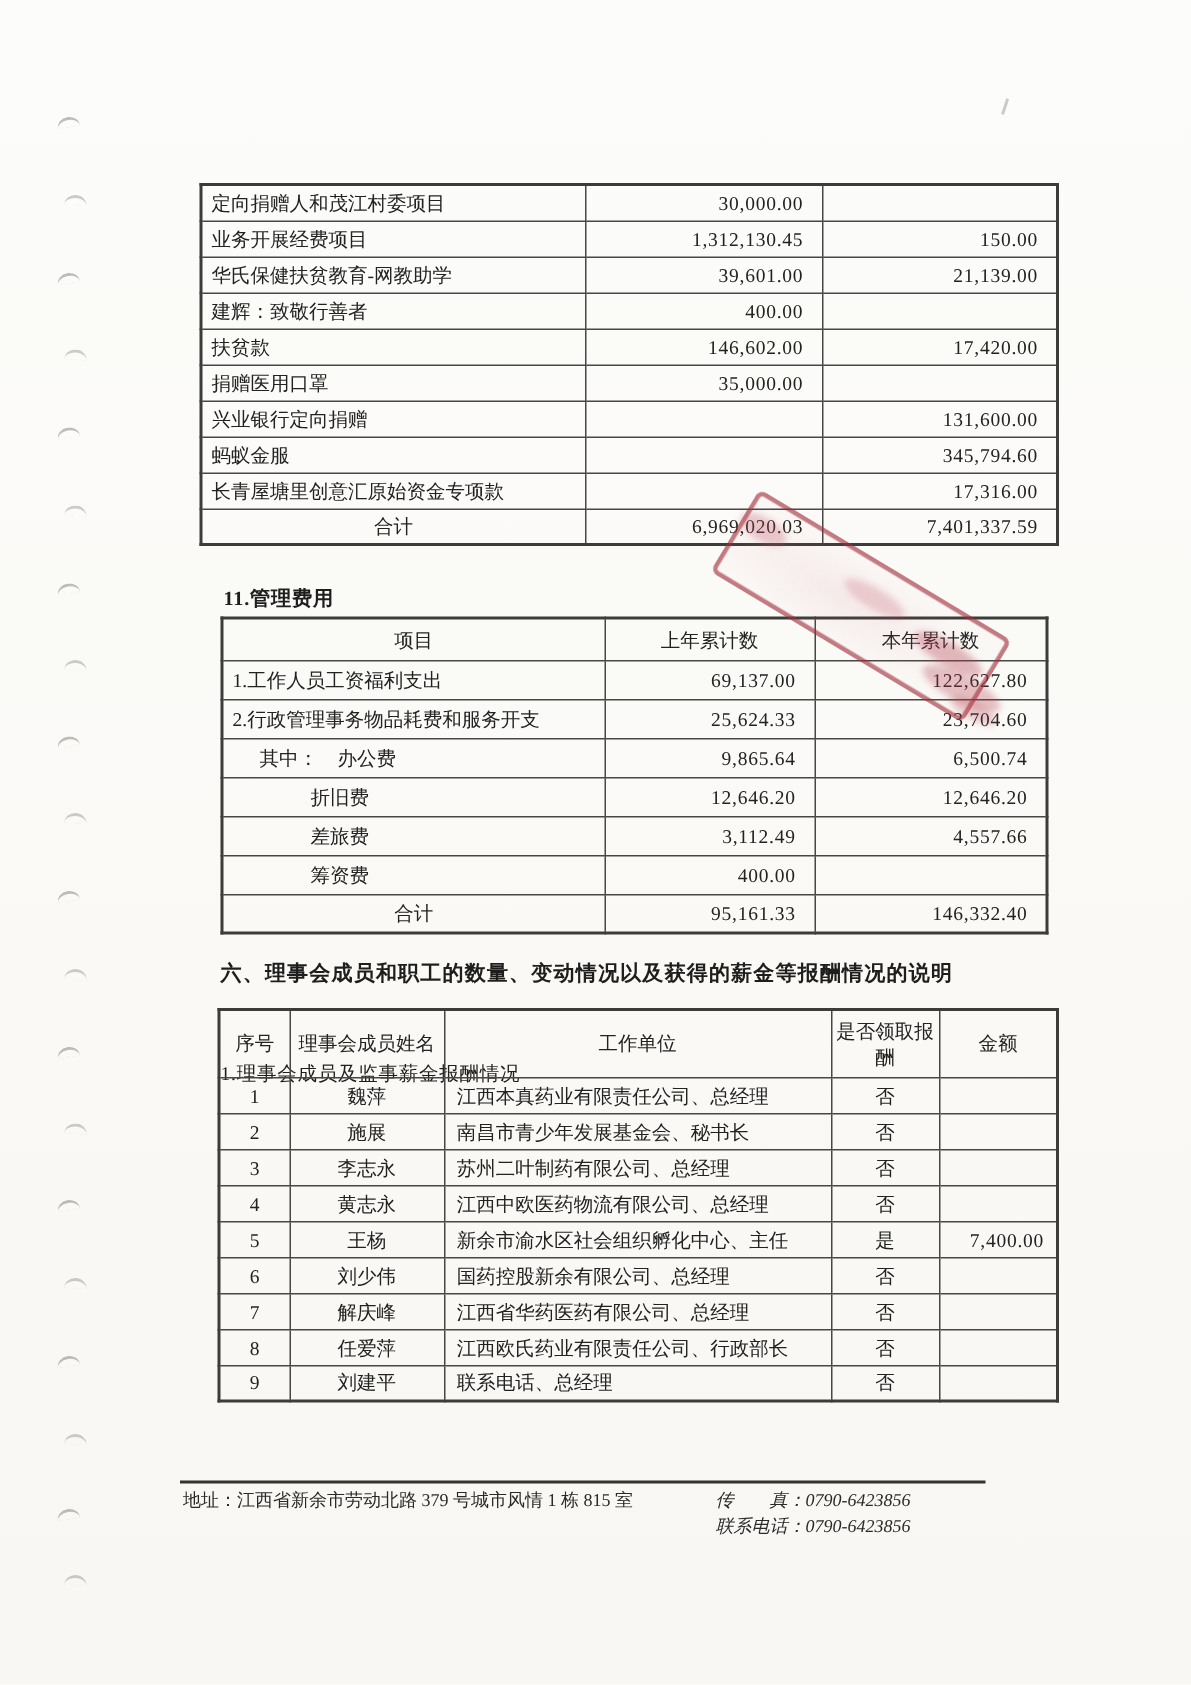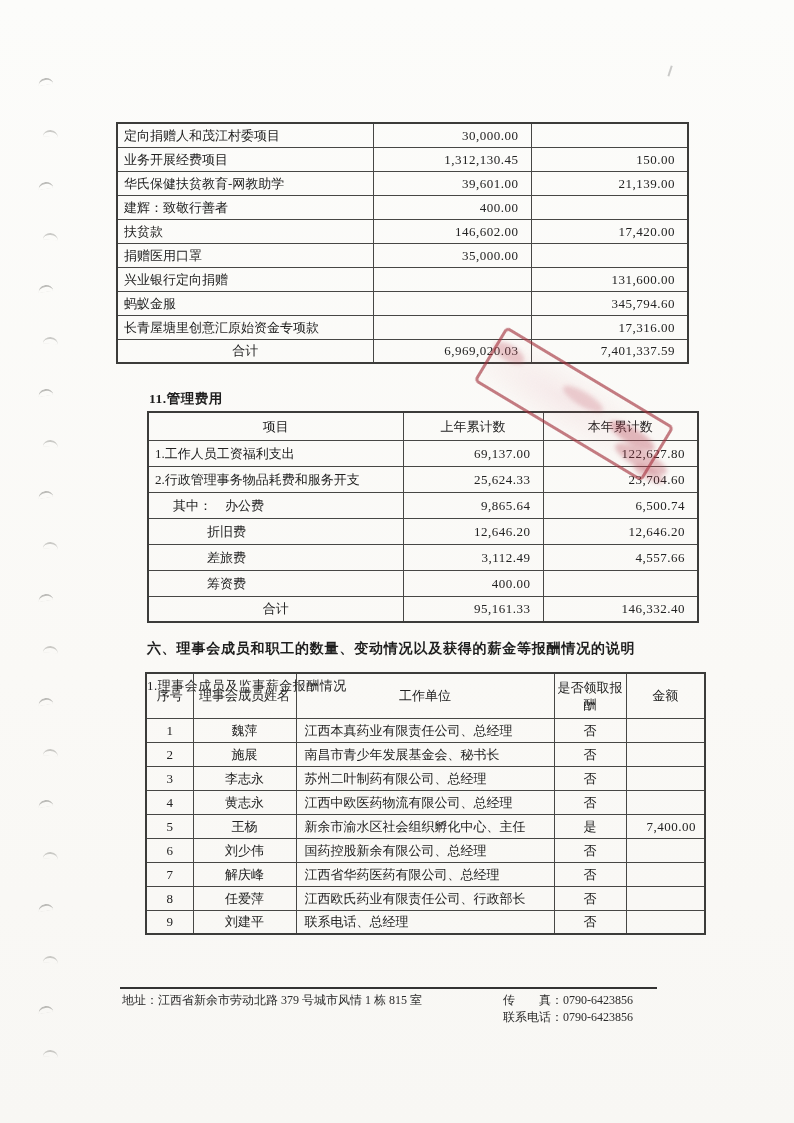--- a/index.html
+++ b/index.html
@@ -28,21 +28,21 @@
 
   table { position:absolute; border-collapse:collapse; table-layout:fixed; }
   td {
     border:1.5px solid #474745;
     font-size:13px; line-height:15px;
     overflow:hidden; white-space:nowrap;
     color:#222;
   }
   .t1, .t2, .t3 { border:2px solid #3c3c3a; }
 
-  .t1 { left:116px; top:122px; width:571px; }
+  .t1 { left:133px; top:122px; width:571px; }
   .t1 tr { height:24px; }
   .t2 { left:147px; top:411px; width:550px; }
   .t2 tr { height:26px; }
   .t2 tr.hdr { height:28px; }
   .t3 { left:145px; top:672px; width:559px;padding-left:16px; }
   .t3 tr { height:24px; }
   .t3 tr.hdr { height:45px; }
   .t3 tr.hdr td { white-space:normal; line-height:17px; }
 
   td.c   { text-align:left; padding-left:6px; }
@@ -55,27 +55,27 @@
 
   .label-11 {
     position:absolute; left:149px; top:390px;
     font-size:13.5px; font-weight:bold; letter-spacing:0.5px;
   }
   .title-6 {
     position:absolute; left:147px; top:640px;
     font-size:14px; font-weight:bold; letter-spacing:0.8px;
   }
   .sub-1 {
-    position:absolute; left:147px; top:677px;
+    position:absolute; left:147px; top:707px;
     font-size:13px; letter-spacing:0.5px;
   }
 
   .footer-rule { position:absolute; left:120px; top:987px; width:537px; height:2px; background:#333; }
   .footer-left  { position:absolute; left:122px; top:992px; font-size:12px; line-height:17px; color:#2a2a2a; }
-  .footer-right { position:absolute; left:503px; top:992px; font-size:12px; line-height:17px; color:#2a2a2a; }
+  .footer-right { position:absolute; left:477px; top:992px; font-size:12px; line-height:17px; color:#2a2a2a;font-style:italic; }
 
   
   .stamp {
     position:absolute; left:574px; top:404px; width:196px; height:64px;
     transform:translate(-50%,-50%) rotate(31deg);
     border:3px solid rgba(162,46,58,0.62);
     border-radius:5px;
     filter:blur(0.4px);
     background:radial-gradient(ellipse at 42% 52%, rgba(205,95,108,0.10), rgba(205,95,108,0.02) 70%);
   }

